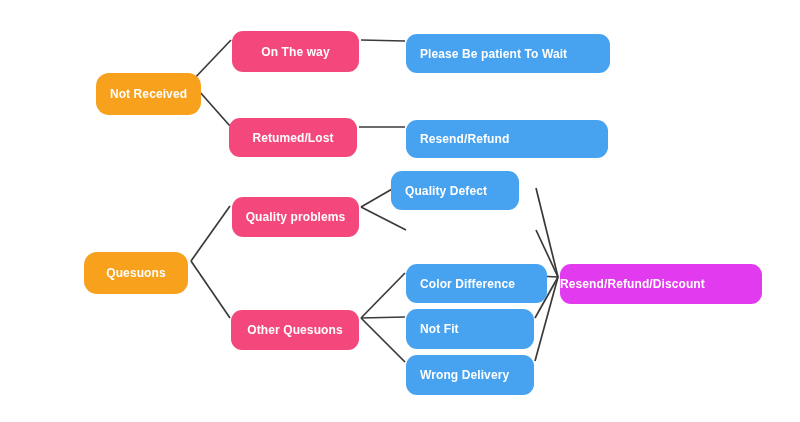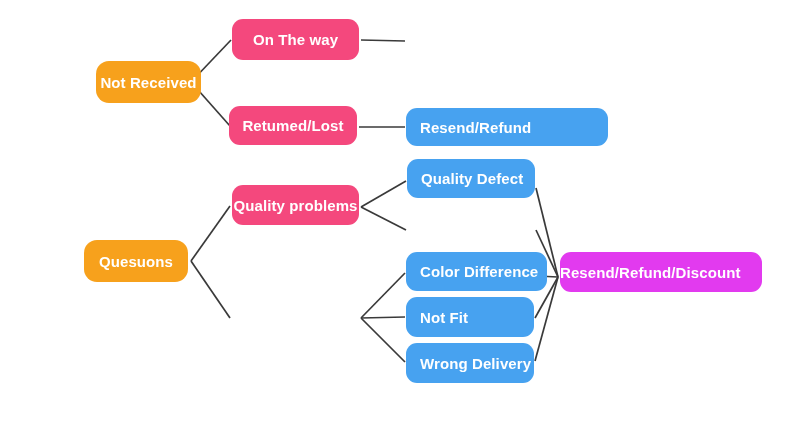--- a/index.html
+++ b/index.html
@@ -26,24 +26,25 @@
     stroke: var(--connector, #3a3a3a);
     stroke-width: 1.7;
   }
   .node {
     position: absolute;
     box-sizing: border-box;
     display: flex;
     align-items: center;
     border-radius: 11px;
     color: var(--node_text, #ffffff);
-    font-size: 15px;
+    font-size: 12px;
     font-weight: bold;
     white-space: nowrap;
     letter-spacing: 0.1px;
+    margin-top: 12px;
   }
   .category {
     background: var(--category, #f7a11c);
     justify-content: center;
     border-radius: 13px;
     padding: 0 4px;
   }
   .branch {
     background: var(--branch, #f4487d);
     justify-content: center;
@@ -80,32 +81,34 @@
     <line x1="536" y1="230" x2="558" y2="277"></line>
     <line x1="537" y1="276" x2="558" y2="277"></line>
     <line x1="535" y1="318" x2="558" y2="277"></line>
     <line x1="535" y1="361" x2="558" y2="277"></line>
   </svg>
 
   <div class="node category" style="left:96px;  top:61px;  width:105px; height:42px">Not Received</div>
 
   <div class="node branch" style="left:232px; top:19px;  width:127px; height:41px">On The way</div>
 
+  <div class="node leaf" style="left:406px; top:22px;  width:204px; height:39px">Please Be patient To Wait</div>
 
   <div class="node branch" style="left:229px; top:106px; width:128px; height:39px">Retumed/Lost</div>
 
   <div class="node leaf" style="left:406px; top:108px; width:202px; height:38px">Resend/Refund</div>
 
   <div class="node category" style="left:84px;  top:240px; width:104px; height:42px">Quesuons</div>
 
   <div class="node branch" style="left:232px; top:185px; width:127px; height:40px">Quality problems</div>
 
-  <div class="node leaf" style="left:407px; top:159px; width:128px; height:39px">Quality Defect</div>
+  <div class="node leaf" style="left:391px; top:159px; width:128px; height:39px">Quality Defect</div>
 
 
+  <div class="node branch" style="left:231px; top:298px; width:128px; height:40px">Other Quesuons</div>
 
   <div class="node leaf" style="left:406px; top:252px; width:141px; height:39px">Color Difference</div>
 
   <div class="node leaf" style="left:406px; top:297px; width:128px; height:40px">Not Fit</div>
 
   <div class="node leaf" style="left:406px; top:343px; width:128px; height:40px">Wrong Delivery</div>
 
   <div class="node outcome" style="left:560px; top:252px; width:202px; height:40px">Resend/Refund/Discount</div>
 
 </div>

